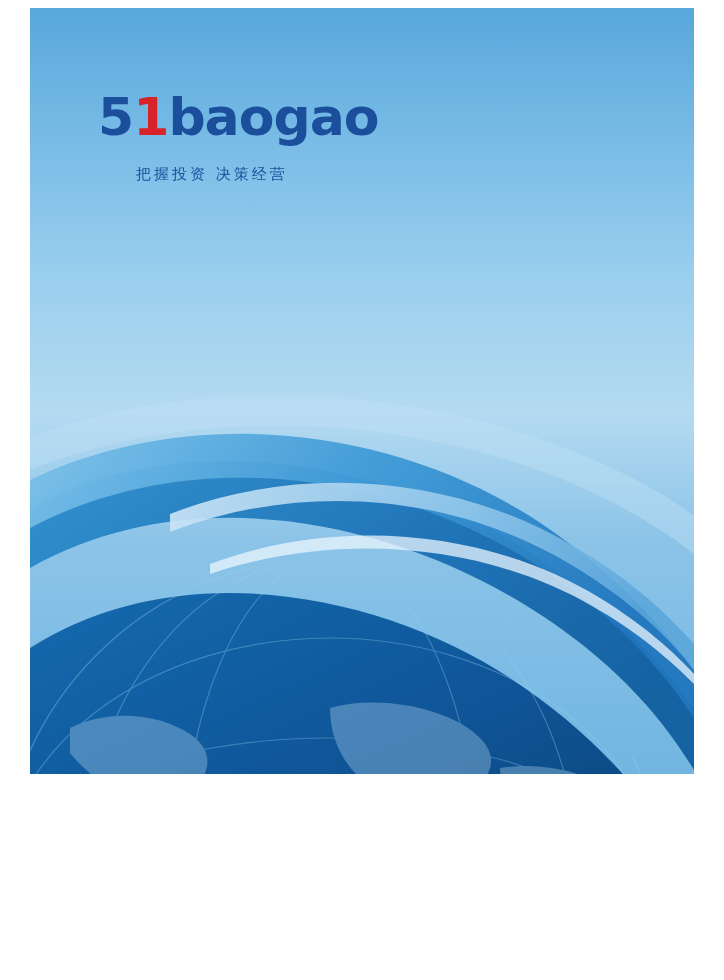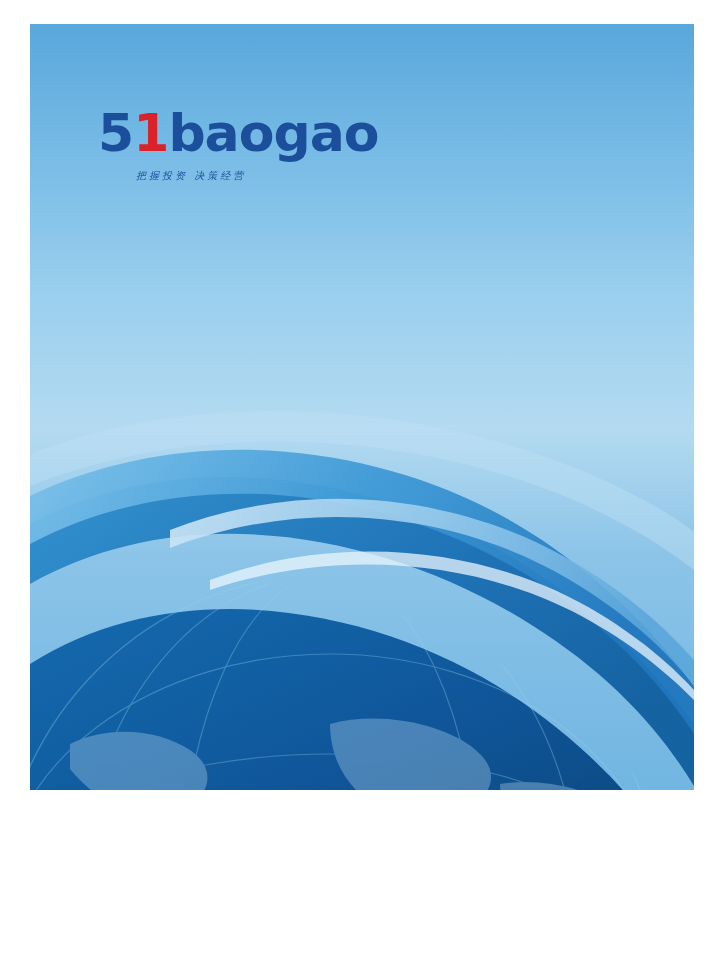--- a/index.html
+++ b/index.html
@@ -18,21 +18,20 @@
     background: #ffffff;
   }
   .cover {
     position: absolute;
     left: 30px;
     top: 8px;
     width: 664px;
     height: 766px;
     overflow: hidden;
     background: linear-gradient(180deg, #5aa8dc 0%, #6fb6e4 14%, #8ec7ea 30%, #a9d5f0 44%, #7cbbe4 58%, #2c7fc4 70%, #1565a8 80%, #0d4d8c 92%, #0a4480 100%);
-    margin-top: 16px;
   }
   .cover-svg {
     position: absolute;
     left: 0;
     top: 0;
     width: 664px;
     height: 964px;
     display: block;
   }
   
@@ -61,25 +60,24 @@
   }
   .logo-main .num1 {
     color: #d8232a;
   }
   .logo-main .word {
     color: #1b4f9c;
   }
   .logo-sub {
     position: absolute;
     left: 38px;
-    top: 65px;
-    font-size: 10px;
+    top: 77px;
+    font-size: 15px;
     color: #1b4f9c;
     letter-spacing: 3px;
-    font-style: italic;
     font-family: "DejaVu Sans", sans-serif;
     white-space: nowrap;
   }
   
   .title {
     position: absolute;
     left: 76px;
     top: 228px;
     width: 580px;
     font-size: 33px;

